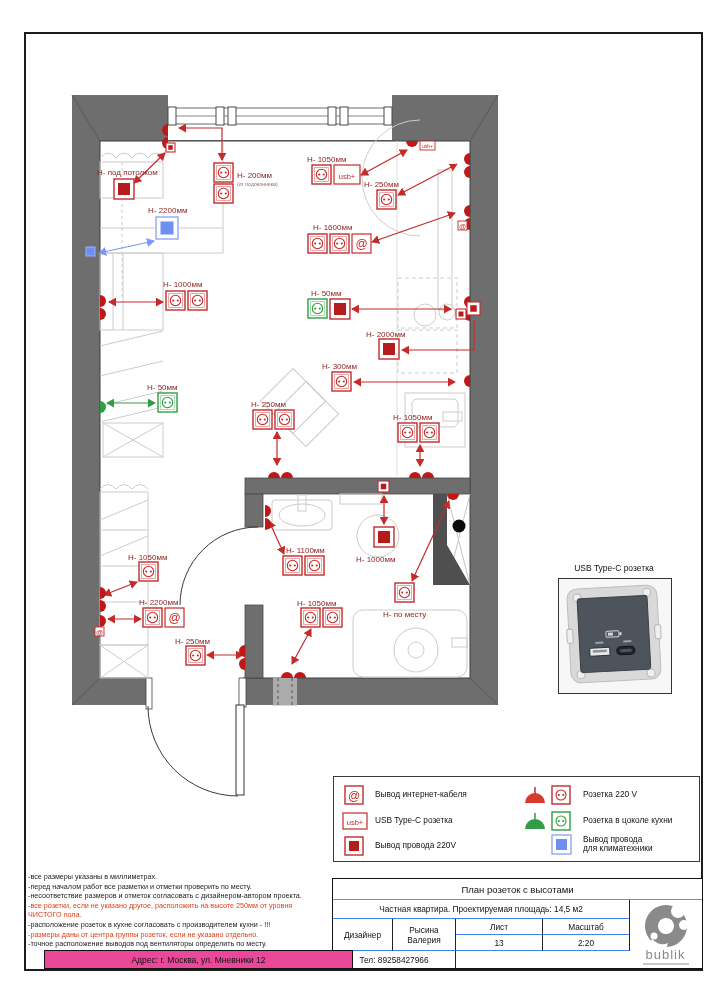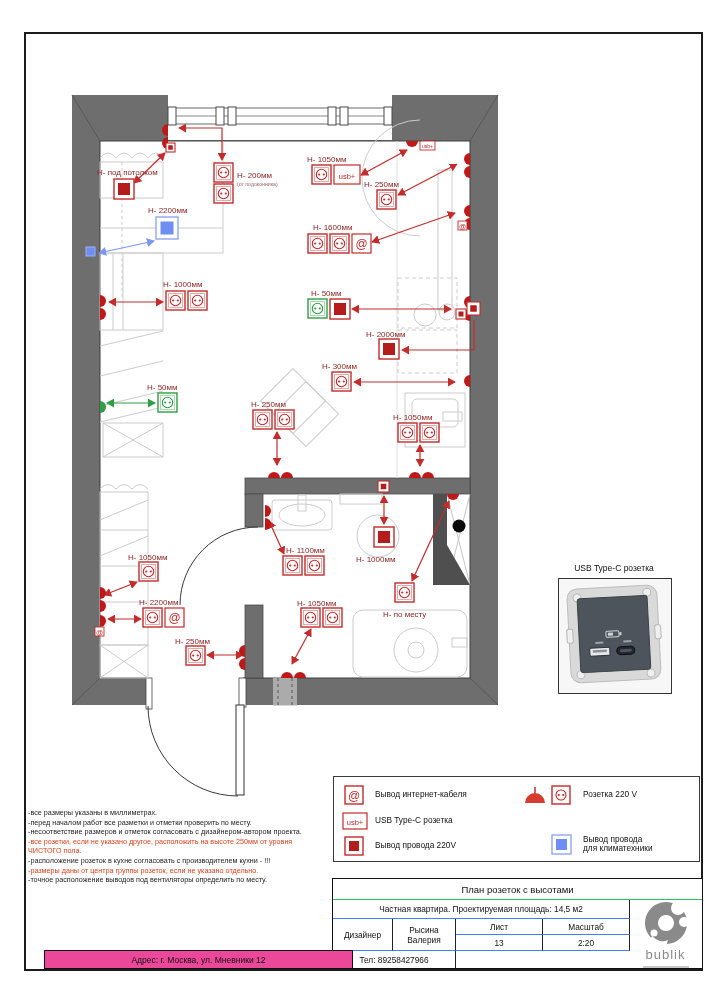--- a/index.html
+++ b/index.html
@@ -22,25 +22,25 @@
   .tb-title{position:absolute;left:0;top:0;width:100%;height:21px;border-bottom:1px solid #22c55e;
             box-sizing:border-box;display:flex;align-items:center;justify-content:center;
             font-size:9.5px;color:#111;}
   .tb-left{position:absolute;left:0;top:21px;width:297px;height:68px;display:grid;
            grid-template-columns:60px 63px 87px 87px;grid-template-rows:19px 16px 16px 17px;}
   .tb-cell{border-right:1px solid #222;border-bottom:1px solid #3b82f6;box-sizing:border-box;
            display:flex;align-items:center;justify-content:center;font-size:8.3px;color:#111;
            overflow:hidden;}
   .tb-cell.nb{border-bottom:none;}
   .tb-logo{position:absolute;left:297px;top:21px;width:71px;height:68px;box-sizing:border-box;
-           display:flex;flex-direction:column;align-items:center;justify-content:space-between;}
+           display:flex;flex-direction:column;align-items:center;justify-content:center;}
   .tb-logo .bublik-word{font-size:13px;color:#8a8a8a;letter-spacing:1px;margin-top:-2px;}
   .tb-logo .bublik-line{width:46px;height:2px;background:#c9c9c9;margin-top:1px;}
   
-  .notes{position:absolute;left:28px;top:808px;width:302px;}
+  .notes{position:absolute;left:28px;top:872px;width:302px;}
   .note-line{font-size:7.2px;line-height:9.6px;color:#222;white-space:nowrap;}
   .note-line.red{color:#e2401c;}
   .address{position:absolute;left:24px;top:950px;width:309px;height:19px;border:1.5px solid #111;
            box-sizing:border-box;display:flex;align-items:center;justify-content:center;
            font-size:8.5px;color:#111;background:#ec4899;margin-left:20px;}
 </style>
 </head>
 <body>
 
 <div class="sheet">
@@ -536,20 +536,31 @@
       <svg width="52" height="22">
         <line x1="11" y1="3" x2="11" y2="10" stroke="#c42b2b" stroke-width="1.5"></line>
         <path d="M1,19 a10,10 0 0 1 20,0 z" fill="#d63c2e"></path>
         <rect x="28" y="2" width="18" height="18" fill="#fff" stroke="#c42b2b" stroke-width="1.4"></rect>
         <circle cx="37" cy="11" r="5" fill="none" stroke="#c42b2b" stroke-width="1.1"></circle>
         <circle cx="34.8" cy="11" r="1.1" fill="#c42b2b"></circle>
           <circle cx="39.2" cy="11" r="1.1" fill="#c42b2b"></circle>
       </svg>
       <span>Розетка 220 V</span>
     </div>
+    <div class="legend-item" style="left:190px;top:32px;">
+      <svg width="52" height="22">
+        <line x1="11" y1="3" x2="11" y2="10" stroke="#2f9e44" stroke-width="1.5"></line>
+        <path d="M1,19 a10,10 0 0 1 20,0 z" fill="#2f9e44"></path>
+        <rect x="28" y="2" width="18" height="18" fill="#fff" stroke="#2f9e44" stroke-width="1.4"></rect>
+        <circle cx="37" cy="11" r="5" fill="none" stroke="#2f9e44" stroke-width="1.1"></circle>
+        <circle cx="34.8" cy="11" r="1.1" fill="#2f9e44"></circle>
+          <circle cx="39.2" cy="11" r="1.1" fill="#2f9e44"></circle>
+      </svg>
+      <span>Розетка в цоколе кухни</span>
+    </div>
     <div class="legend-item" style="left:190px;top:55px;">
       <svg width="52" height="24">
         <rect x="28" y="3" width="19" height="19" fill="#fff" stroke="#8fa6f5" stroke-width="1.4"></rect>
         <rect x="32" y="7" width="11" height="11" fill="#6f8ef2"></rect>
       </svg>
       <span style="display:block;">
         <span style="display:block;">Вывод провода</span>
         <span style="display:block;">для климатехники</span>
       </span>
     </div>

